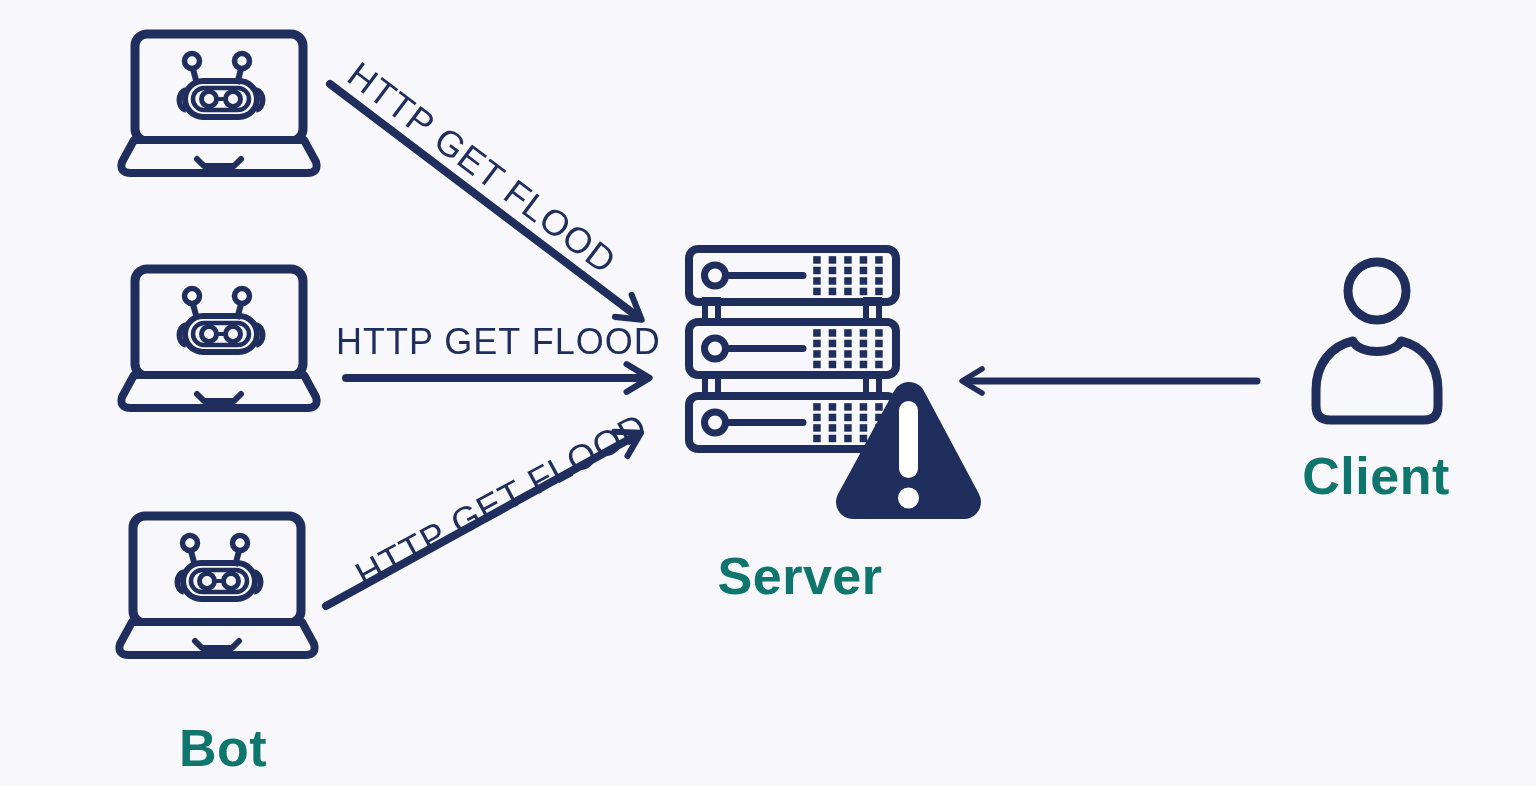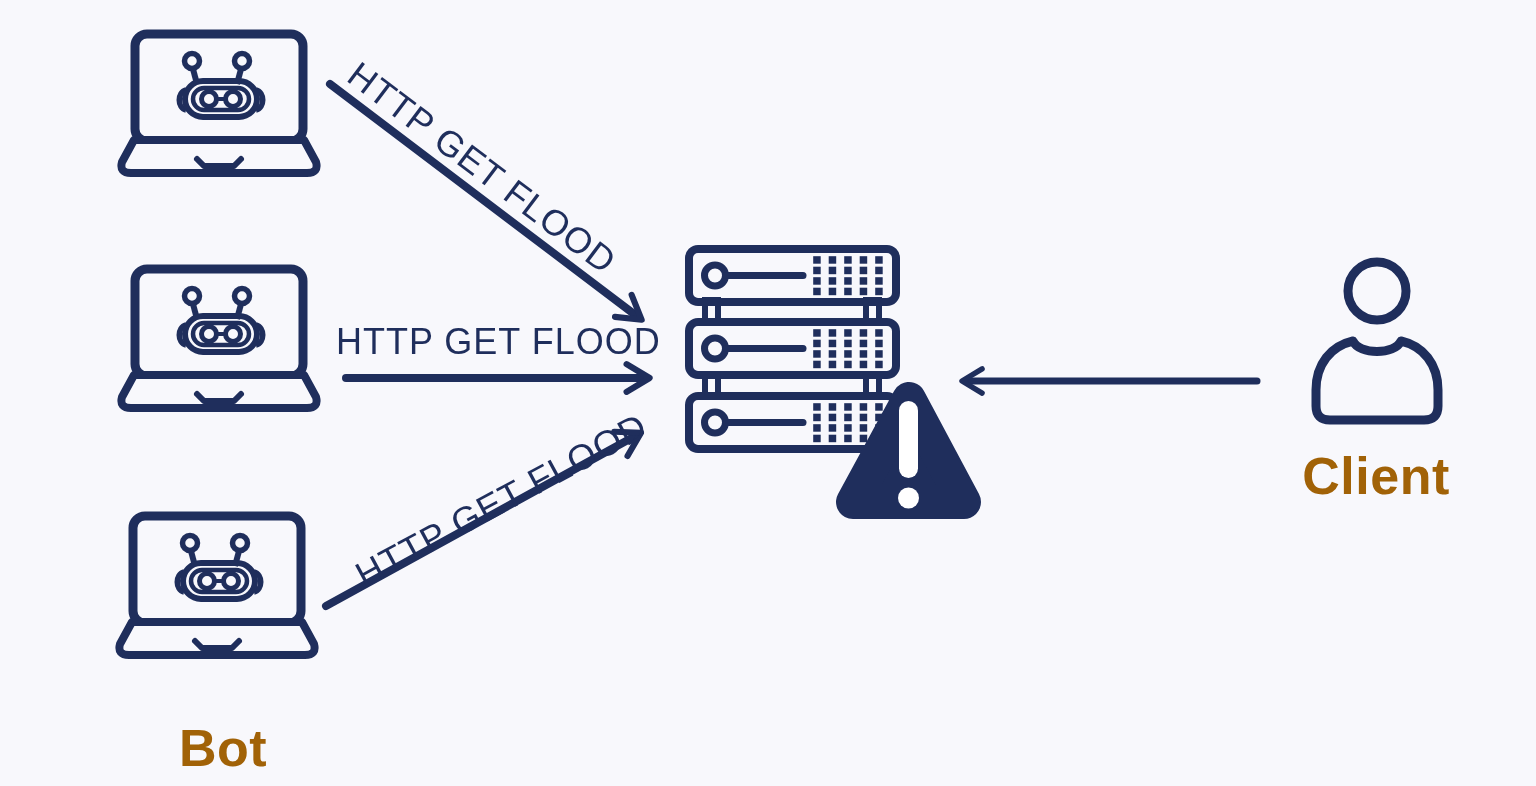--- a/index.html
+++ b/index.html
@@ -13,21 +13,21 @@
   .art{position:absolute;left:0;top:0;}
   .ink-stroke{stroke:#1f2e5c;fill:none;}
   .ink-fill{fill:#1f2e5c;}
   .bg-fill{fill:#f8f8fc;}
   .white-fill{fill:#ffffff;}
   .node-label{
     position:absolute;
     transform:translateX(-50%);
     font-size:52px;
     font-weight:700;
-    color:#a16207;
+    color:#0f766e;
     line-height:1;
     white-space:nowrap;
     letter-spacing:0.5px;
   }
   .http-label{
     position:absolute;
     font-size:36px;
     font-weight:500;
     color:#1f2e5c;
     letter-spacing:1px;
@@ -139,15 +139,16 @@
       <circle class="ink-stroke" cx="1377" cy="291" r="29" stroke-width="9"></circle>
       <path class="ink-stroke" stroke-width="9" stroke-linejoin="round" d="M1330,420 Q1316,420 1316,406 L1316,390 C1316,364 1331,346 1353,341 C1359,355 1395,355 1401,341 C1423,346 1438,364 1438,390 L1438,406 Q1438,420 1424,420 Z"></path>
     </g>
   </svg>
 
   <div class="http-label rot-down" style="left:363px;top:56px;">HTTP GET FLOOD</div>
   <div class="http-label" style="left:336px;top:324px;">HTTP GET FLOOD</div>
   <div class="http-label rot-up" style="left:350px;top:562px;">HTTP GET FLOOD</div>
 
   <div class="node-label" style="left:223px;top:722px;text-align:right;">Bot</div>
+  <div class="node-label" style="left:800px;top:550px;">Server</div>
   <div class="node-label" style="left:1376px;top:450px;">Client</div>
 
 </div>
 
 </body></html>

